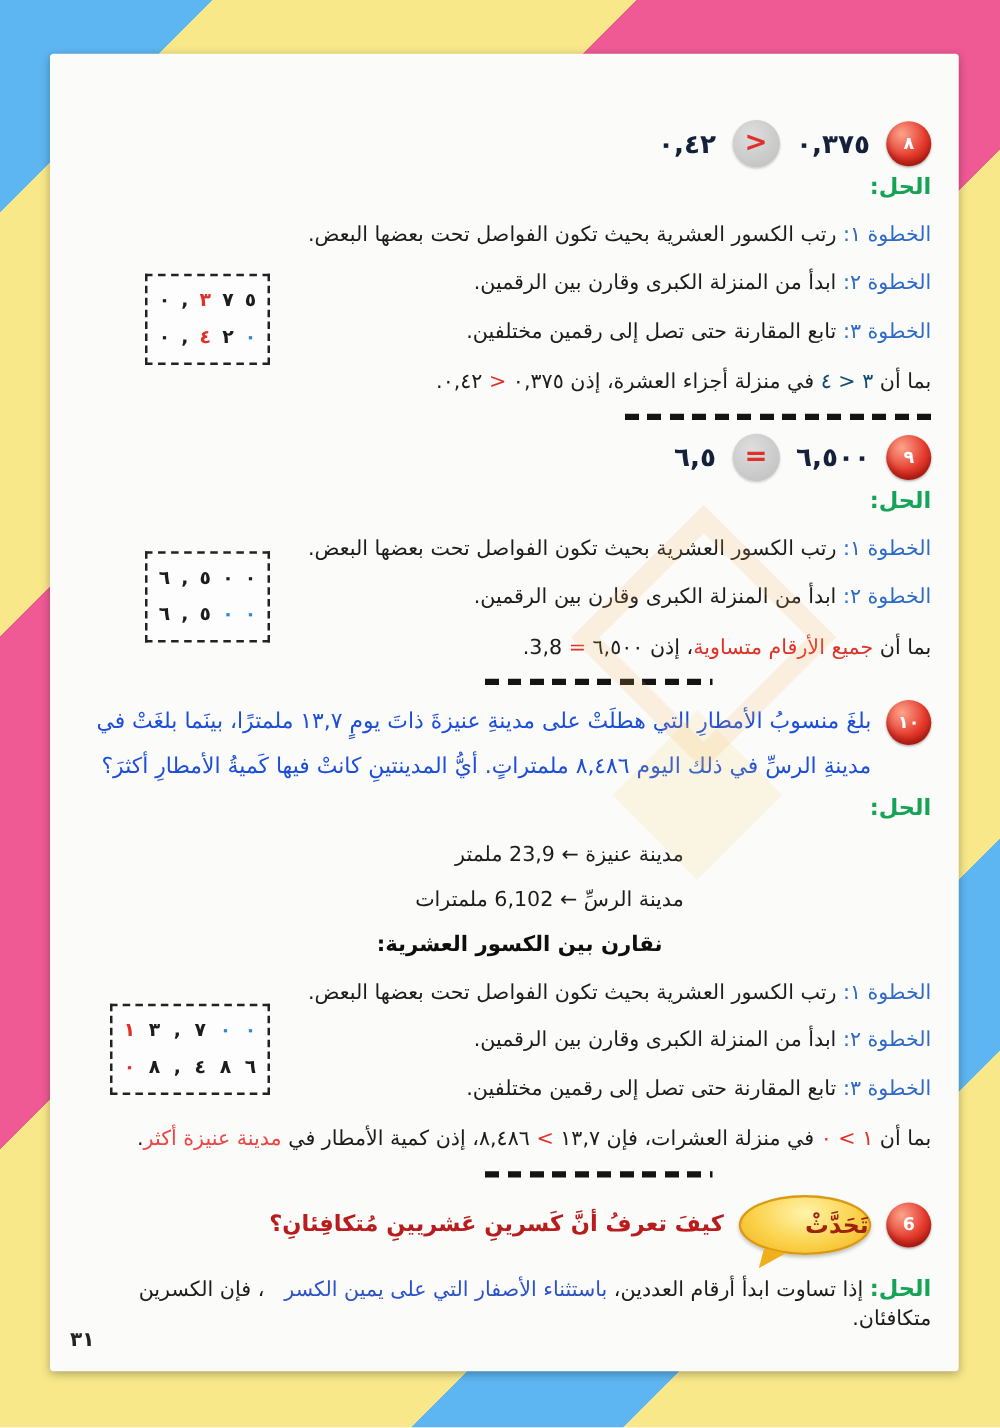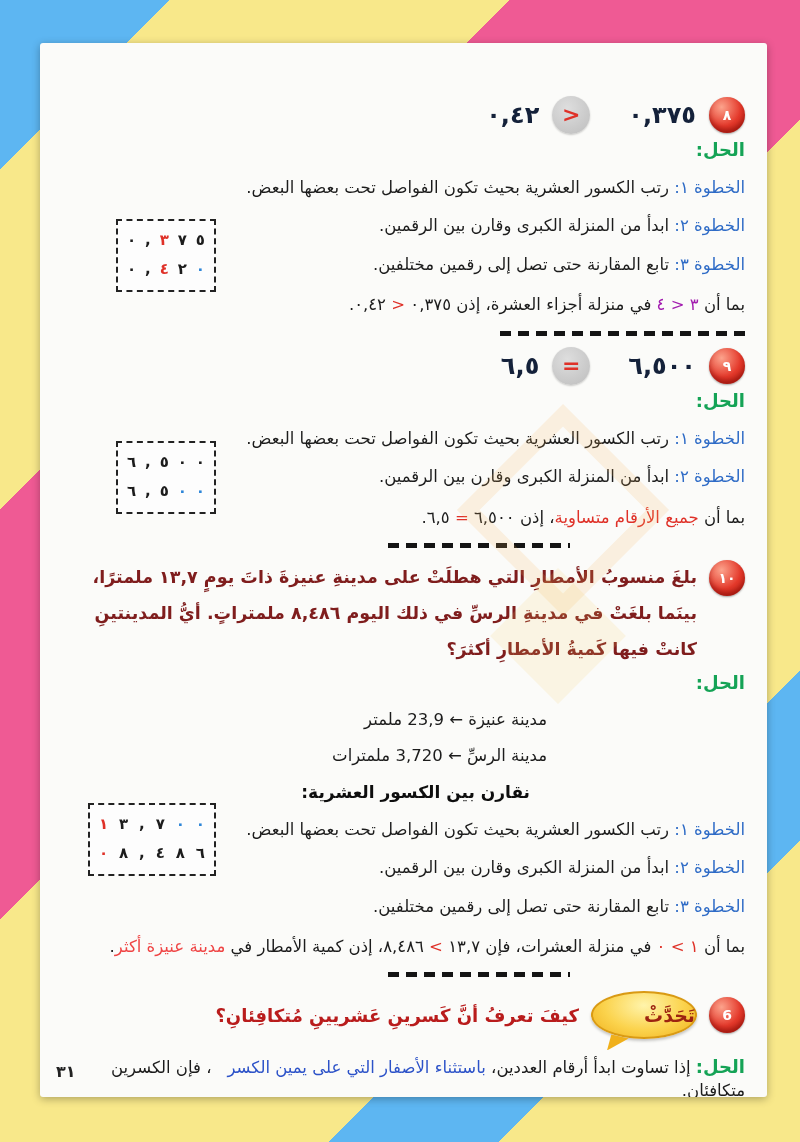--- a/index.html
+++ b/index.html
@@ -24,38 +24,38 @@
   .wm2{position:absolute;left:470px;top:545px;width:96px;height:96px;
        background:rgba(250,205,100,.15);transform:rotate(45deg);}
   .prob-head{display:flex;align-items:center;gap:13px;height:40px;}
   .badge{
     width:36px;height:36px;border-radius:50%;flex:0 0 36px;
     background:radial-gradient(circle at 35% 28%,#fca38c,#e4392b 55%,#b71e10);
     color:#fff;font-weight:bold;font-size:14px;line-height:1;
     display:flex;align-items:center;justify-content:center;
     box-shadow:inset 0 -4px 5px rgba(110,0,0,.45),0 1px 2px rgba(0,0,0,.35);
   }
-  .eq-num{font-size:24px;font-weight:bold;color:#14213a;letter-spacing:2px;margin-left:25px;}
+  .eq-num{font-size:21px;font-weight:bold;color:#14213a;letter-spacing:2px;}
   .cmp-circle{
     width:38px;height:38px;border-radius:50%;
     background:radial-gradient(circle at 40% 32%,#dedede,#bdbdbd);
     display:flex;align-items:center;justify-content:center;flex:0 0 38px;
     box-shadow:0 1px 2px rgba(0,0,0,.2);
   }
   .cmp-sign{color:#df3128;font-weight:bold;font-size:22px;line-height:1;}
   .hal{color:#15a356;font-weight:bold;font-size:18px;margin-top:4px;}
   .step{margin-top:17px;font-size:16.5px;line-height:1.3;}
   .lbl{color:#2e6bc6;}
   .concl{margin-top:19px;font-size:16.5px;line-height:1.3;}
   .sep{height:5px;margin-top:15px;
        background:repeating-linear-gradient(90deg,#141414 0 11px,transparent 11px 18px);}
   .sep-1{width:245px;}
   .sep-2{width:182px;margin-left:auto;margin-right:175px;}
   .statement-row{display:flex;align-items:flex-start;gap:12px;margin-top:12px;}
-  .statement{font-weight:bold;font-size:17.5px;line-height:2.05;color:#7f1d1d;width:640px;}
+  .statement{font-weight:normal;font-size:17.5px;line-height:2.05;color:#1d4ed8;width:640px;}
   .city{margin-top:17px;margin-right:198px;font-size:16.5px;}
   .cmp-heading{margin-top:17px;margin-right:215px;font-weight:bold;font-size:17px;color:#0e0e0e;}
   .p11row{display:flex;align-items:center;gap:12px;margin-top:14px;}
   .bubble{
     position:relative;width:106px;height:48px;border-radius:50%;flex:0 0 106px;
     background:radial-gradient(ellipse at 50% 28%,#fff4ab,#fbd34d 55%,#f0b01b);
     border:2px solid #d99a14;box-sizing:border-box;
     display:flex;align-items:center;justify-content:flex-start;
     color:#9c2310;font-weight:bold;font-size:19px;
     box-shadow:0 2px 3px rgba(0,0,0,.22);
@@ -91,51 +91,51 @@
       <span class="cmp-circle">
           <span class="cmp-sign" dir="ltr">&gt;</span>
         </span>
       <span class="eq-num">٠,٤٢</span>
     </div>
     <div class="hal">الحل:</div>
     <div class="step"><span class="lbl">الخطوة ١:</span> <span>رتب الكسور العشرية بحيث تكون الفواصل تحت بعضها البعض.</span></div>
     <div class="step"><span class="lbl">الخطوة ٢:</span> <span>ابدأ من المنزلة الكبرى وقارن بين الرقمين.</span></div>
     <div class="step"><span class="lbl">الخطوة ٣:</span> <span>تابع المقارنة حتى تصل إلى رقمين مختلفين.</span></div>
     <div class="concl">
-      <span>بما أن </span><span style="color: #a21caf; text-align: right;">٣ &lt; ٤</span><span> في منزلة أجزاء العشرة، إذن ٠,٣٧٥ </span><span style="color: rgb(223, 49, 40);">&lt;</span><span> ٠,٤٢.</span>
+      <span>بما أن </span><span style="color: #0c4a6e; text-align: right;">٣ &lt; ٤</span><span> في منزلة أجزاء العشرة، إذن ٠,٣٧٥ </span><span style="color: rgb(223, 49, 40);">&lt;</span><span> ٠,٤٢.</span>
     </div>
     <div class="sep sep-1"></div>
   </section>
 
   <section>
     <div class="prob-head" style="margin-top:10px;">
       <div class="badge">٩</div>
       <span class="eq-num">٦,٥٠٠</span>
       <span class="cmp-circle">
           <span class="cmp-sign" dir="ltr">=</span>
         </span>
       <span class="eq-num">٦,٥</span>
     </div>
     <div class="hal">الحل:</div>
     <div class="step"><span class="lbl">الخطوة ١:</span> <span>رتب الكسور العشرية بحيث تكون الفواصل تحت بعضها البعض.</span></div>
     <div class="step"><span class="lbl">الخطوة ٢:</span> <span>ابدأ من المنزلة الكبرى وقارن بين الرقمين.</span></div>
     <div class="concl">
-      <span>بما أن </span><span style="color: rgb(223, 49, 40);">جميع الأرقام متساوية</span><span>، إذن ٦,٥٠٠ </span><span style="color: rgb(223, 49, 40);">=</span><span> ٦,٥.</span>
+      <span>بما أن </span><span style="color: rgb(223, 49, 40);">جميع الأرقام متساوية</span><span>، إذن ٦,٥٠٠ </span><span style="color: rgb(223, 49, 40);">=</span><span> 3,8.</span>
     </div>
     <div class="sep sep-2"></div>
   </section>
 
   <section>
     <div class="statement-row">
       <div class="badge">١٠</div>
       <div class="statement">بلغَ منسوبُ الأمطارِ التي هطلَتْ على مدينةِ عنيزةَ ذاتَ يومٍ ١٣,٧ ملمترًا، بينَما بلغَتْ في مدينةِ الرسِّ في ذلك اليوم ٨,٤٨٦ ملمتراتٍ. أيُّ المدينتينِ كانتْ فيها كَميةُ الأمطارِ أكثرَ؟</div>
     </div>
     <div class="hal">الحل:</div>
     <div class="city">مدينة عنيزة ← 23,9 ملمتر</div>
-    <div class="city">مدينة الرسِّ ← 3,720 ملمترات</div>
+    <div class="city">مدينة الرسِّ ← 6,102 ملمترات</div>
     <div class="cmp-heading">نقارن بين الكسور العشرية:</div>
     <div class="step"><span class="lbl">الخطوة ١:</span> <span>رتب الكسور العشرية بحيث تكون الفواصل تحت بعضها البعض.</span></div>
     <div class="step"><span class="lbl">الخطوة ٢:</span> <span>ابدأ من المنزلة الكبرى وقارن بين الرقمين.</span></div>
     <div class="step"><span class="lbl">الخطوة ٣:</span> <span>تابع المقارنة حتى تصل إلى رقمين مختلفين.</span></div>
     <div class="concl">
       <span>بما أن </span><span style="color: rgb(223, 49, 40);">١ &gt; ٠</span><span> في منزلة العشرات، فإن ١٣,٧ </span><span style="color: rgb(223, 49, 40);">&gt;</span><span> ٨,٤٨٦، إذن كمية الأمطار في </span><span style="color: #ef4444;">مدينة عنيزة أكثر</span><span>.</span>
     </div>
     <div class="sep sep-2"></div>
   </section>
 

